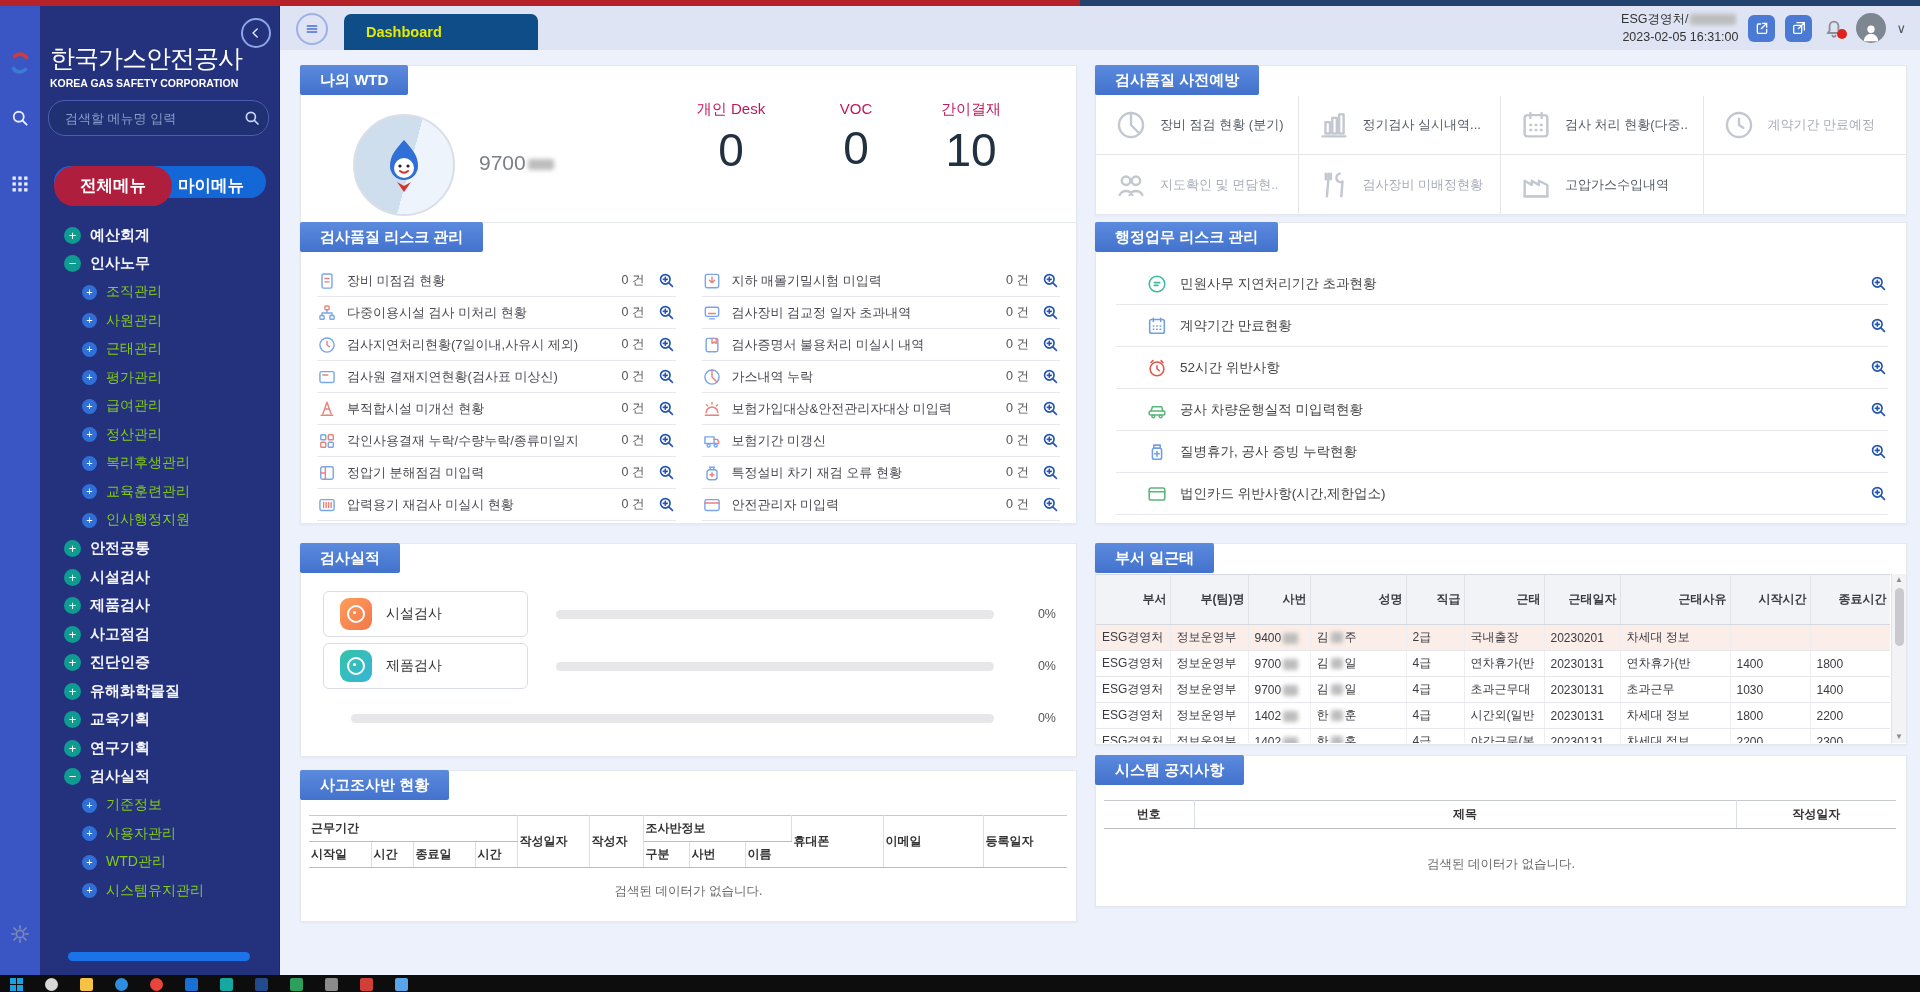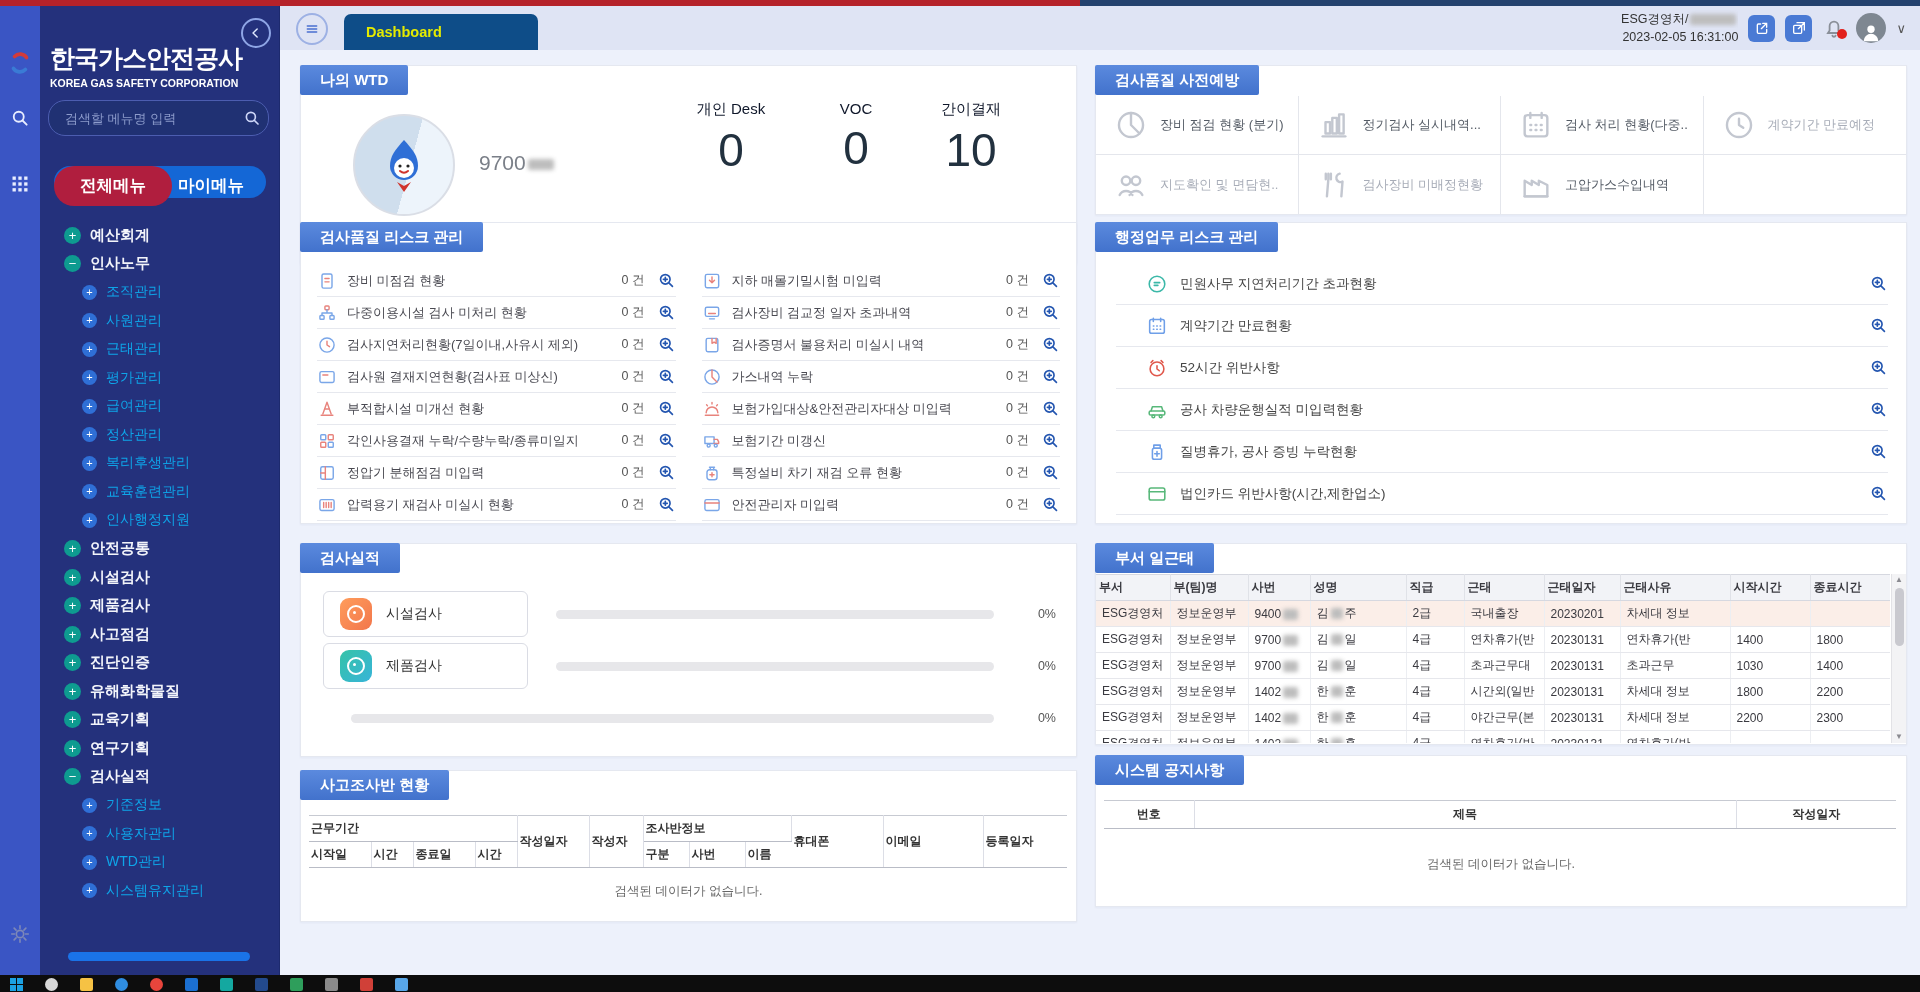--- a/index.html
+++ b/index.html
@@ -15,41 +15,41 @@
   #topstrip .red{position:absolute;left:0;top:0;width:1080px;height:6px;background:#b5222a}
 
   
   #sidebar{position:absolute;top:6px;left:0;width:280px;bottom:17px;background:#24317c;z-index:5}
   #rail{position:absolute;top:0;left:0;width:40px;height:100%;background:#3a55c4}
   #rail .ricon{position:absolute;left:0;width:40px;display:flex;justify-content:center;color:#e8edff}
   #side-main{position:absolute;left:40px;top:0;right:0;height:100%;border-right:1px solid #1d2a6e}
   #back-circle{position:absolute;top:12px;right:8px;width:26px;height:26px;border:2px solid #8fa6e6;border-radius:50%;
       display:flex;align-items:center;justify-content:center;color:#dfe8ff;cursor:pointer}
   #org-title{position:absolute;top:36px;left:10px;right:6px;color:#fff}
-  #org-title .t1{font-size:25px;font-weight:700;letter-spacing:-1px;white-space:nowrap}
+  #org-title .t1{font-size:25px;font-weight:400;letter-spacing:-1px;white-space:nowrap}
   #org-title .t2{font-size:10.5px;font-weight:700;margin-top:2px;letter-spacing:0}
   #side-search{position:absolute;top:94px;left:8px;right:10px;height:34px;background:#203173;border:1px solid #4c5db0;
       border-radius:17px;display:flex;align-items:center;padding:0 10px 0 14px}
   #side-search input{flex:1;background:transparent;border:none;outline:none;color:#cdd6f4;font-size:13px;font-family:inherit}
   #side-search input::placeholder{color:#8d9ccc}
   #side-tabs{position:absolute;top:160px;left:14px;width:212px;height:32px;border-radius:20px;background:#1467d6}
   #tab-all{position:absolute;left:0;top:0;width:118px;height:40px;border-radius:20px;background:#b01e3e;z-index:2;
       color:#fff;font-size:16.5px;font-weight:700;display:flex;align-items:center;justify-content:center;cursor:pointer}
   #tab-my{position:absolute;right:0;top:0;width:110px;height:40px;color:#fff;font-size:16.5px;font-weight:700;
       display:flex;align-items:center;justify-content:center;cursor:pointer}
   #menu{position:absolute;top:215px;left:0;right:0;bottom:40px;overflow:hidden}
   .mrow{display:flex;align-items:center;height:28.5px;cursor:pointer}
   .mrow.l1{padding-left:24px}
   .mrow.l2{padding-left:42px}
   .mrow .exp{width:17px;height:17px;border-radius:50%;display:flex;align-items:center;justify-content:center;
       color:#fff;font-size:13px;line-height:1;margin-right:9px;flex:0 0 auto}
   .mrow.l1 .exp{background:#0e9b90}
   .mrow.l2 .exp{width:15px;height:15px;background:#2f6fd6;font-size:11px}
   .mrow.l1 .mlbl{color:#f2f4fa;font-size:15px;font-weight:700}
-  .mrow.l2 .mlbl{color:#0ea5e9;font-size:14px}
+  .mrow.l2 .mlbl{color:#84cc16;font-size:14px}
   #side-hscroll{position:absolute;bottom:14px;left:28px;width:182px;height:9px;border-radius:5px;background:#1a73e8}
 
   
   #topbar{position:absolute;top:6px;left:280px;right:0;height:44px;background:#dfe4f4}
   #hamburger{position:absolute;left:16px;top:7px;width:28px;height:28px;border:2px solid #9db1e4;border-radius:50%;
       display:flex;align-items:center;justify-content:center;color:#4a6fd0;cursor:pointer}
   #dash-tab{position:absolute;left:64px;top:8px;height:36px;min-width:150px;background:#0e4d88;border-radius:7px 7px 0 0;
       color:#e4ea00;font-weight:700;font-size:14.5px;display:flex;align-items:center;padding:0 22px;cursor:pointer}
   #tr-chrome{position:absolute;right:14px;top:3px;height:38px;display:flex;align-items:center;gap:10px}
   #tr-org{text-align:right;font-size:12.5px;color:#333;line-height:1.45}
@@ -63,21 +63,21 @@
   .panel{position:absolute;background:#fff;border:1px solid #e5e8f0;box-shadow:0 1px 2px rgba(40,60,120,.05)}
   .ptab{position:absolute;top:-1px;left:-1px;height:30px;padding:0 20px;background:linear-gradient(180deg,#5b8ade,#4272cc);
       color:#fff;font-size:15px;font-weight:700;line-height:30px;border-radius:2px;white-space:nowrap}
 
   
   #mascot{position:absolute;left:52px;top:48px;width:98px;height:98px;border-radius:50%;border:2px solid #dadee6;
       background:linear-gradient(105deg,#cfdeed 55%,#edf4fb 55%);display:flex;align-items:center;justify-content:center}
   #empno{position:absolute;left:178px;top:85px;font-size:21px;color:#7a7f88}
   #wtd-stats{position:absolute;right:45px;top:34px;display:flex}
   .stat{text-align:center}
-  .stat .sl{font-size:15px;color:#0f172a}
+  .stat .sl{font-size:15px;color:#be185d}
   .stat .sv{font-size:46px;color:#22313f;margin-top:8px;line-height:1}
   .stat1{width:140px}.stat2{width:110px}.stat3{width:120px}
 
   
   #qr-body{position:absolute;top:42px;left:16px;right:16px;display:flex;gap:26px}
   .qr-col{flex:1}
   .qr-row{display:flex;align-items:center;height:31px;border-bottom:1px solid #e6e8ee}
   .ric{width:20px;height:20px;margin-right:10px;color:#7aa6e8;flex:0 0 auto}
   .ric svg .a{stroke:#e8837c}
   .qr-lbl{flex:1;font-size:13px;color:#4a4a52;white-space:nowrap;overflow:hidden}
@@ -118,21 +118,21 @@
   
   #adm-list{position:absolute;top:40px;left:20px;right:18px}
   .adm-row{display:flex;align-items:center;height:41px;border-bottom:1px solid #e6e8ee;padding-left:30px}
   .adm-ic{width:22px;height:22px;margin-right:12px;flex:0 0 auto}
   .adm-lbl{flex:1;font-size:13.5px;color:#444;white-space:nowrap;overflow:hidden}
 
   
   #dept-wrap{position:absolute;top:30px;left:0;right:16px;bottom:1px;overflow:hidden}
   #dept-table{width:100%;font-size:12px;color:#3a3a40}
   #dept-table th{background:#f2f3f7;border-top:1px solid #d6d8e0;border-bottom:1px solid #d6d8e0;border-right:1px solid #e0e2e8;
-      padding:4px 3px;text-align:left;white-space:nowrap;overflow:hidden}
+      padding:16px 3px;text-align:right;white-space:nowrap;overflow:hidden}
   #dept-table td{border-bottom:1px solid #e6e7ec;border-right:1px solid #eceef2;padding:4px 6px;white-space:nowrap;overflow:hidden}
   #dept-table tr.hl td{background:#fbeee8}
   #dept-scroll{position:absolute;top:30px;right:0;bottom:1px;width:15px;background:#f3f3f5;border-left:1px solid #e2e2e6;
       display:flex;flex-direction:column;align-items:center;justify-content:space-between;padding:2px 0;box-sizing:border-box;cursor:pointer}
   #dept-scroll .arr{font-size:8px;color:#8a8a90;line-height:1}
   #dept-thumb{width:9px;height:58px;background:#c9c9cf;border-radius:5px;position:absolute;top:14px;left:3px}
 
   
   #not-table{position:absolute;top:44px;left:8px;right:8px;width:auto;font-size:12px;color:#333;width:792px}
   #not-table th{border-top:1px solid #c7cad2;border-bottom:1px solid #b9bcc6;border-right:1px solid #dcdee6;padding:5px 2px;text-align:center}

